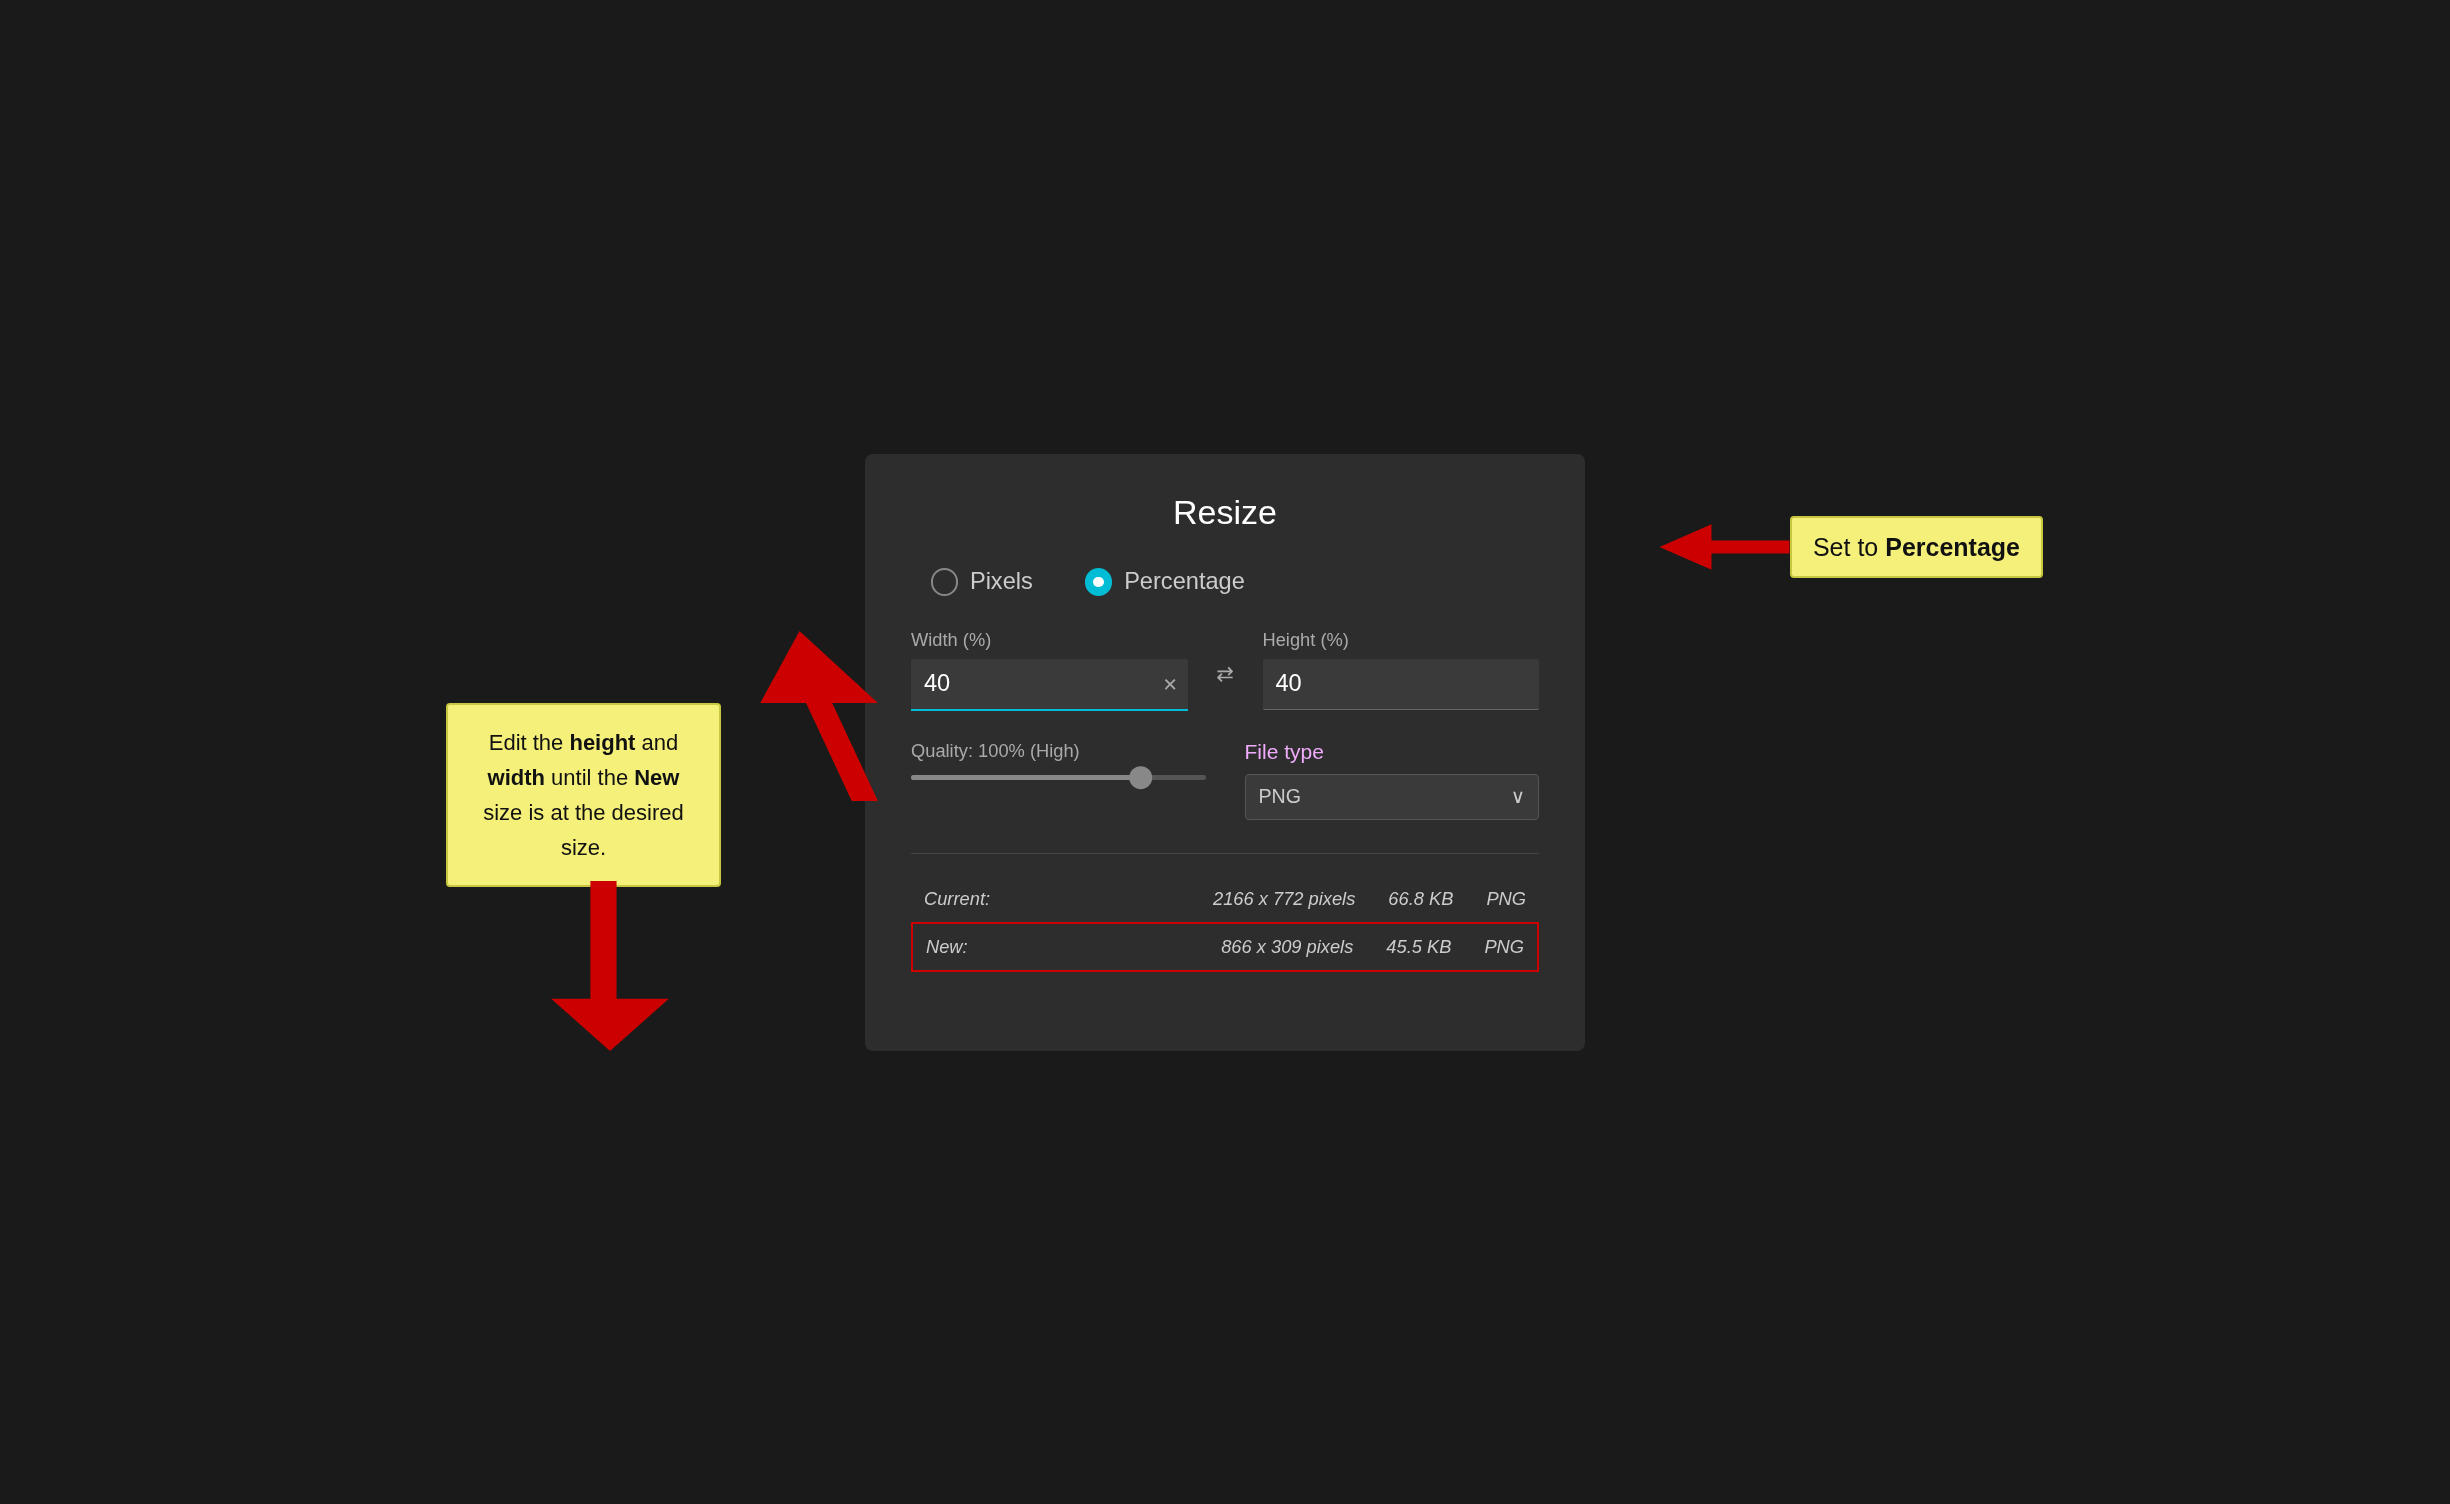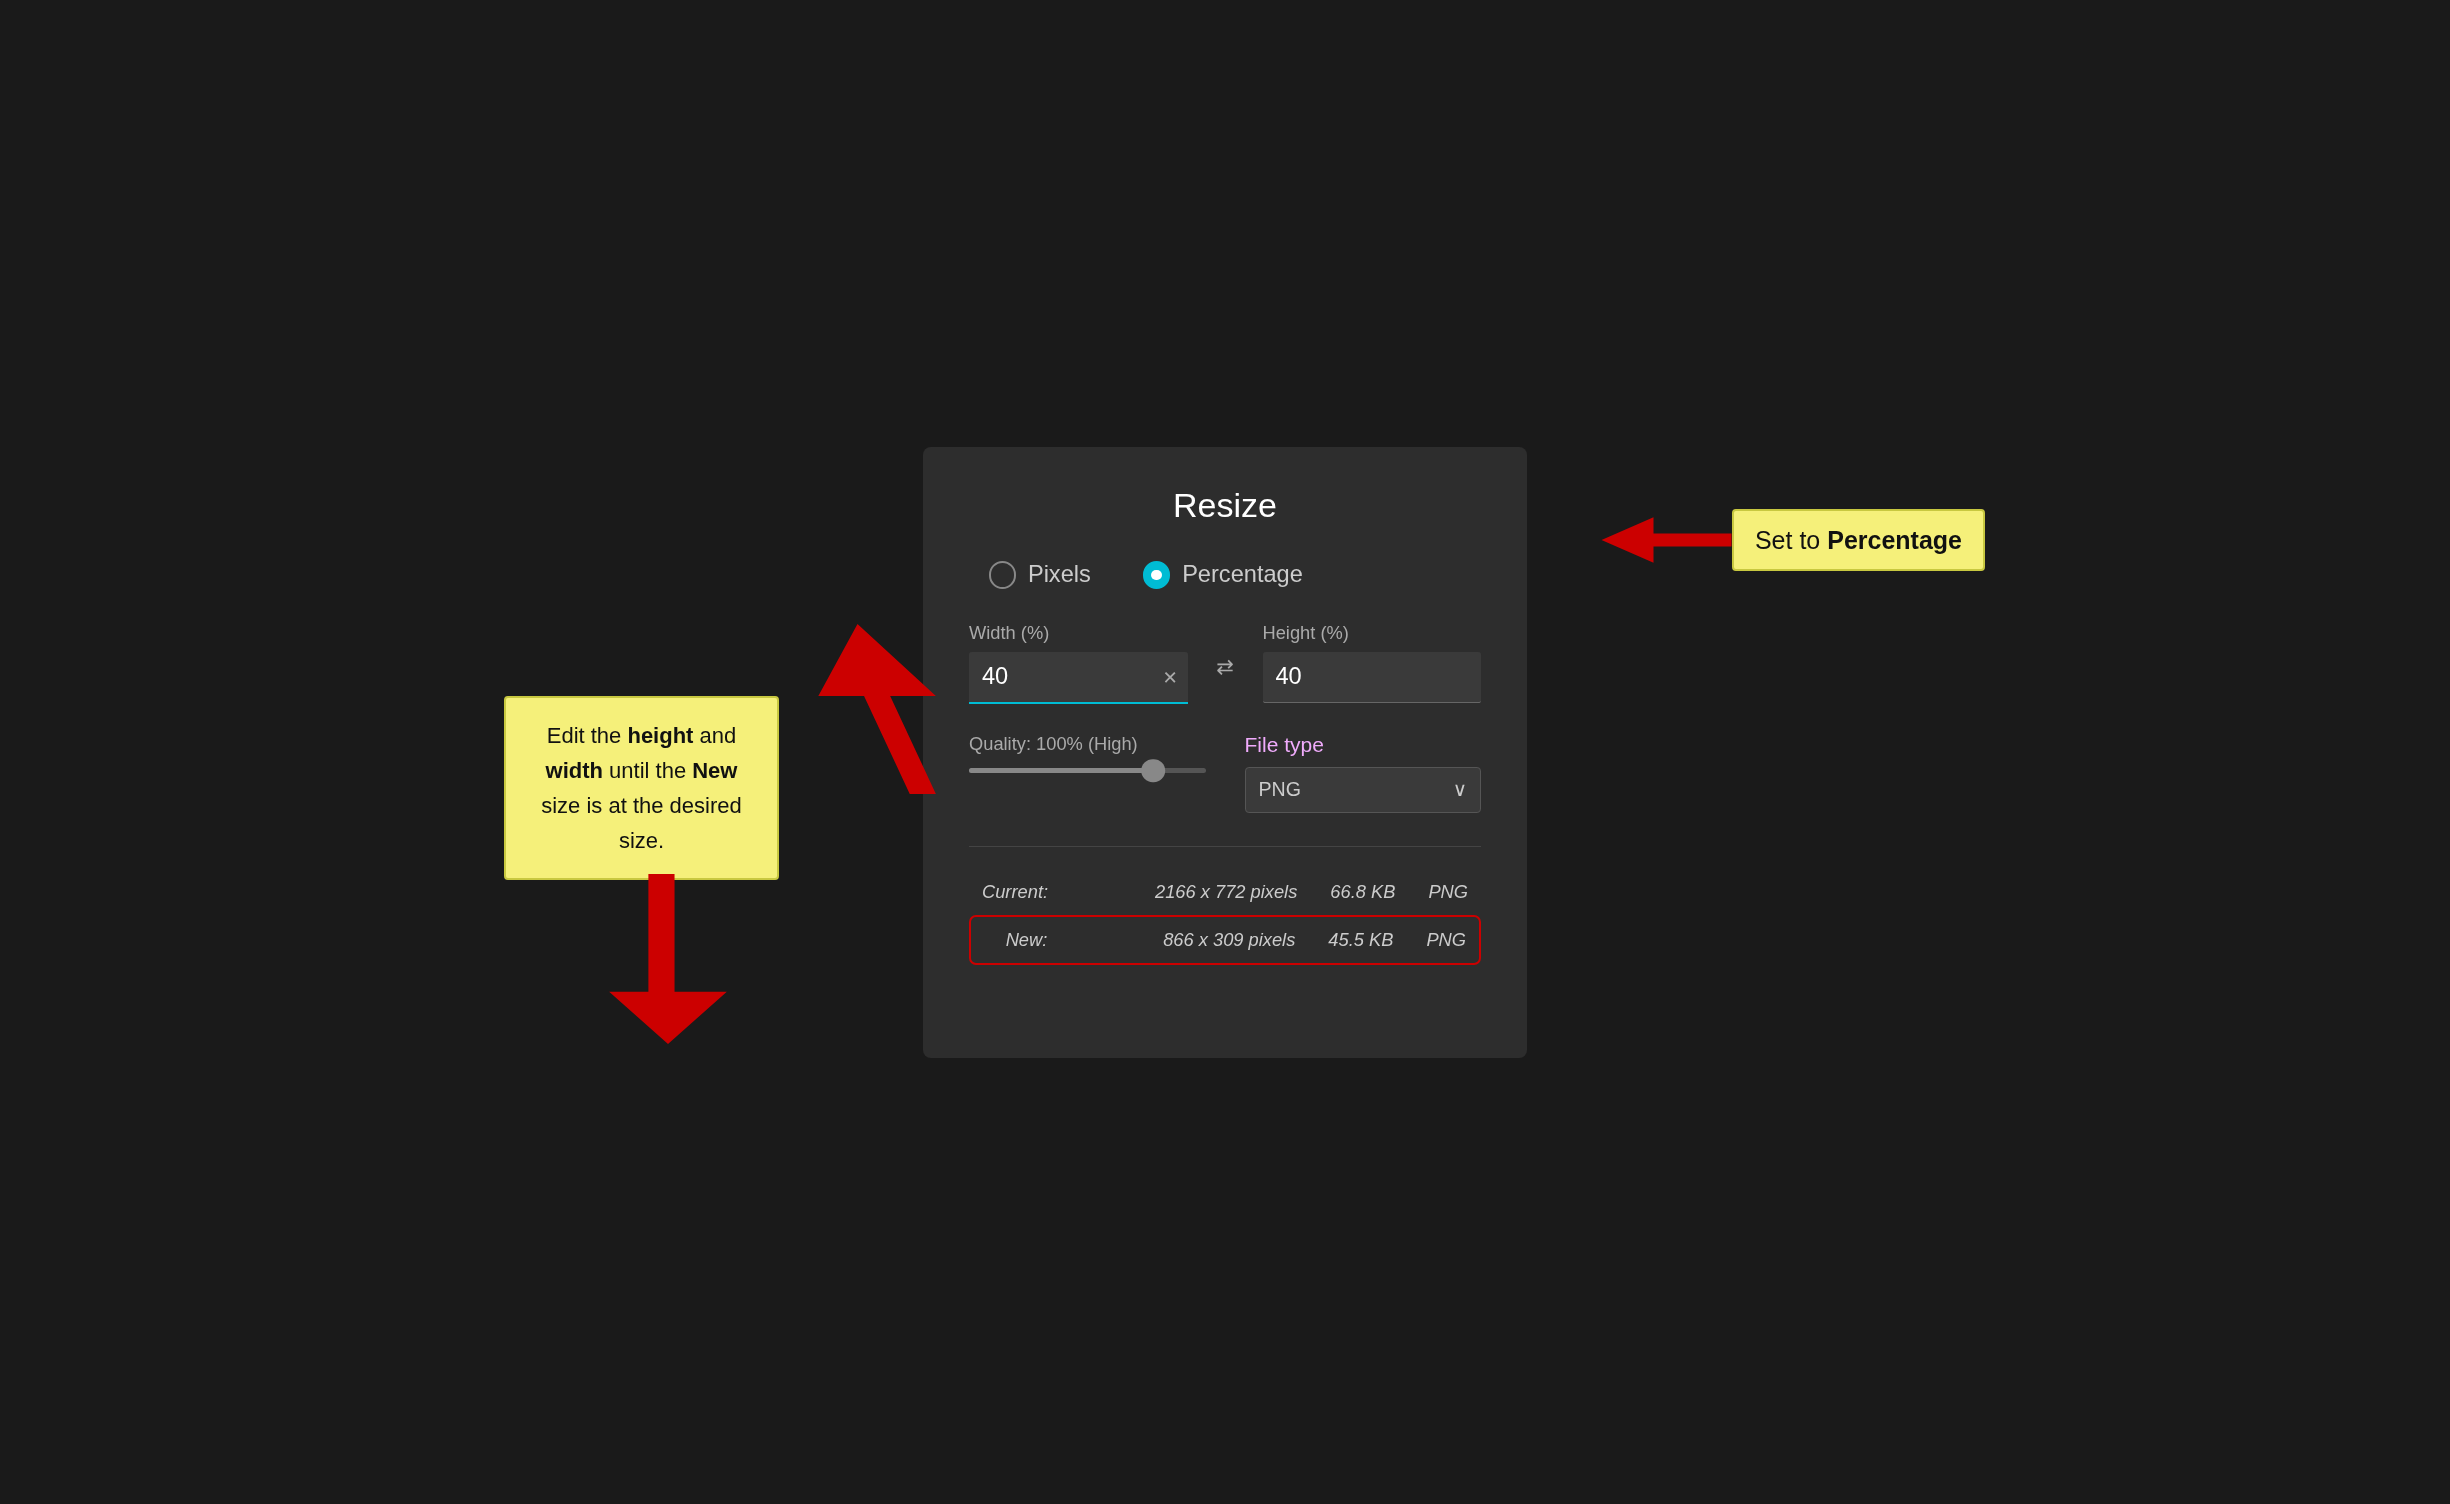--- a/index.html
+++ b/index.html
@@ -12,22 +12,22 @@
       align-items: center;
       justify-content: center;
       font-family: 'Segoe UI', Arial, sans-serif;
       position: relative;
       overflow: hidden;
     }
 
     .dialog {
       background: #2d2d2d;
       border-radius: 7.9px;
-      width: 604px;
-      padding: 39px 46px 60px;
+      width: 720px;
+      padding: 39px 46px 46px;
       position: relative;
     }
 
     .dialog-title {
       text-align: center;
       color: #ffffff;
       font-size: 34px;
       font-weight: 400;
       margin-bottom: 36px;
     }
@@ -219,22 +219,21 @@
       align-items: center;
       padding: 11.8px 13px;
       gap: 13px;
       color: #cccccc;
       font-size: 18.3px;
       font-style: italic;
     }
 
     .info-row.new-row {
       border: 2px solid #cc0000;
-      border-radius: 7px;
-      text-align: center;
+      border-radius: 0;
     }
 
     .info-label {
       min-width: 85px;
       color: #cccccc;
     }
 
     .info-values {
       display: flex;
       flex: 1;

